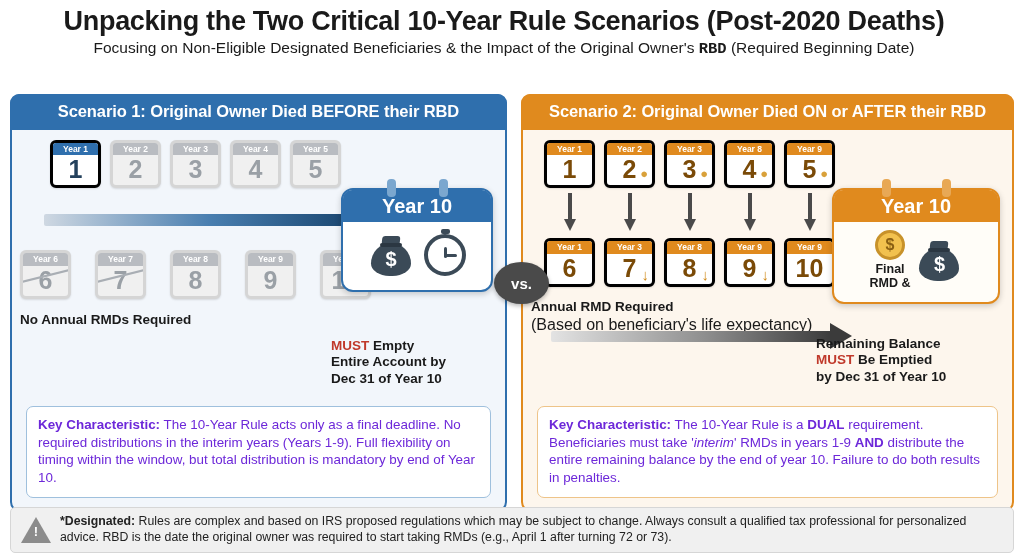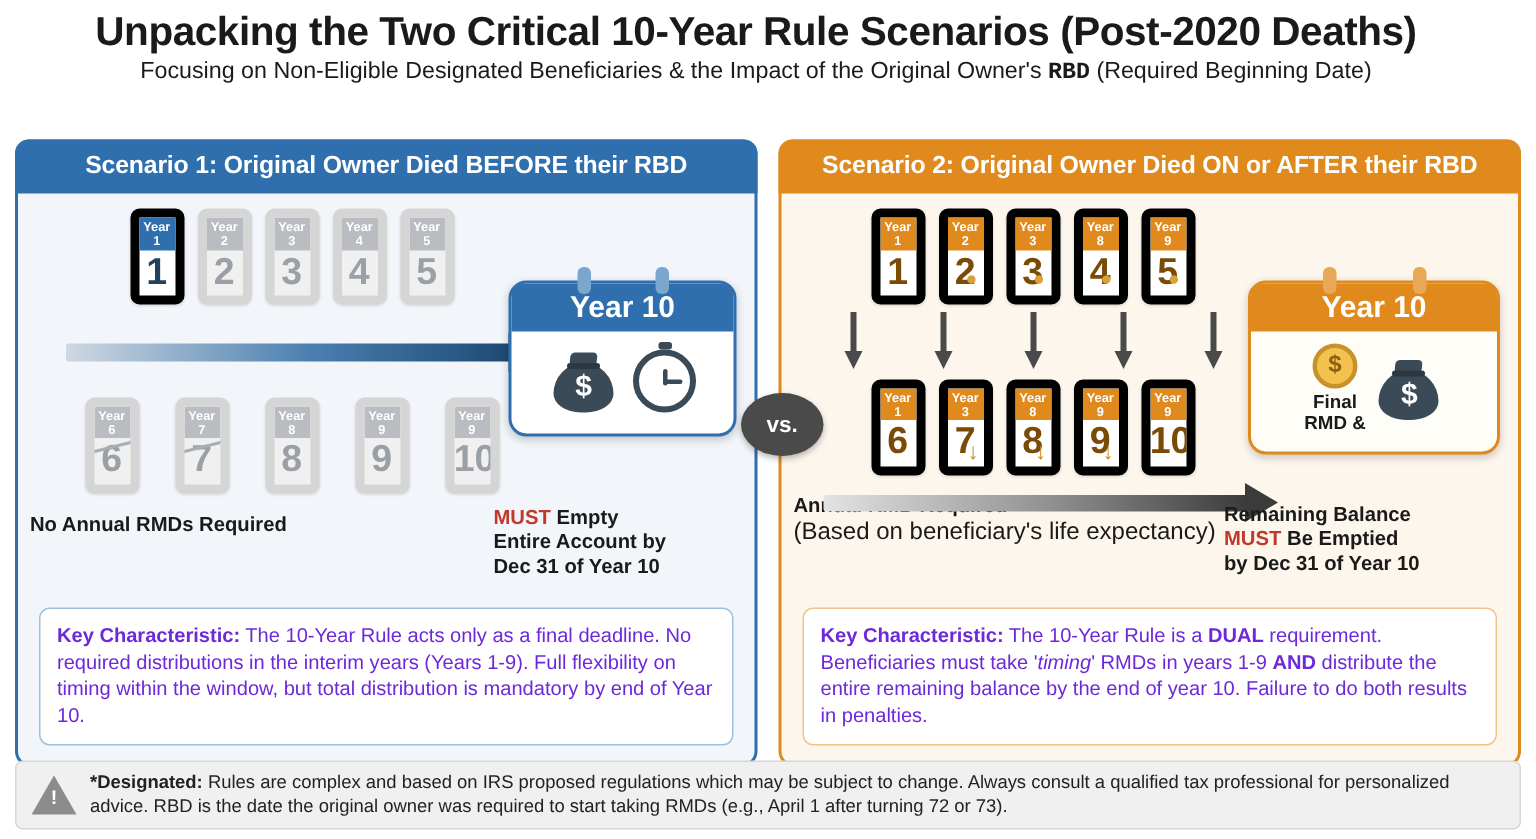--- a/index.html
+++ b/index.html
@@ -77,24 +77,24 @@
 
   .panel-body { padding: 10px 14px 0 14px; }
 
   
   .grid-row {
     display: flex;
     gap: 9px;
     justify-content: center;
   }
   .chip {
-    width: 36px;
+    width: 51px;
     border-radius: 6px;
     background: #ffffff;
-    border: 6px solid #000000;
+    border: 3px solid #000000;
     overflow: hidden;
     box-shadow: 0 1px 2px rgba(0,0,0,.12);
     position: relative;
   }
   .chip .chip-top {
     font-size: 8.5px;
     font-weight: bold;
     color: #ffffff;
     text-align: center;
     padding: 2px 0 1px 0;
@@ -604,21 +604,21 @@
         </div>
       </div>
 
       <div class="caption" style="position:absolute; right:4px; top:240px; width:192px;">
         <span>Remaining Balance</span><br>
         <span class="red">MUST</span><span> Be Emptied</span><br>
         <span>by Dec 31 of Year 10</span>
       </div>
 
       <div class="keybox">
-        <b>Key Characteristic:</b><span> The 10-Year Rule is a </span><b>DUAL</b><span> requirement. Beneficiaries must take '</span><i>timing</i><span>' RMDs in years 1-9 </span><b>AND</b><span> distribute the entire remaining balance by the end of year 10. Failure to do both results in penalties.</span>
+        <b>Key Characteristic:</b><span> The 10-Year Rule is a </span><b>DUAL</b><span> requirement. Beneficiaries must take '</span><i>interim</i><span>' RMDs in years 1-9 </span><b>AND</b><span> distribute the entire remaining balance by the end of year 10. Failure to do both results in penalties.</span>
       </div>
     </div>
   </div>
 
   <div class="vs">vs.</div>
 
   <div class="disclaimer">
     <div class="warn-tri">
         <span>!</span>
       </div>

